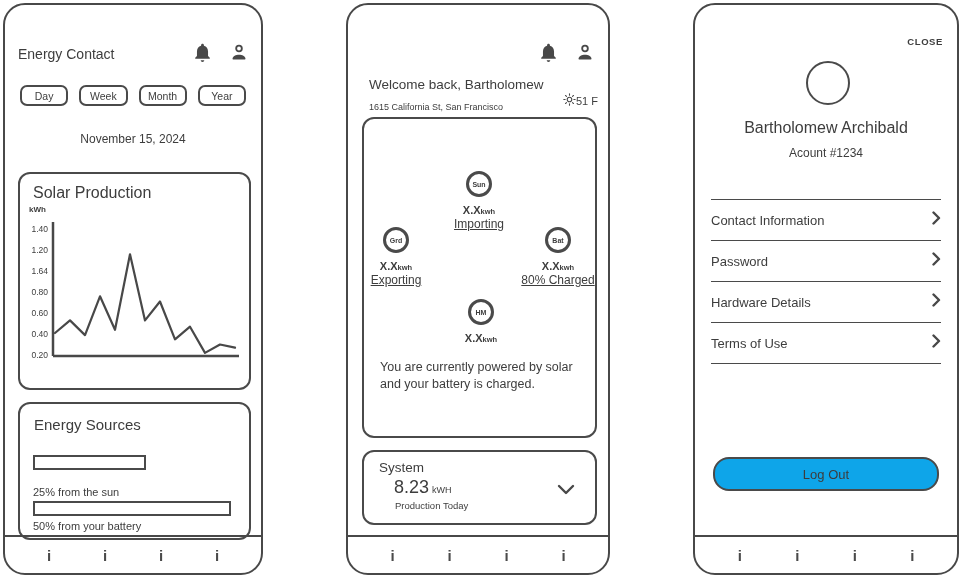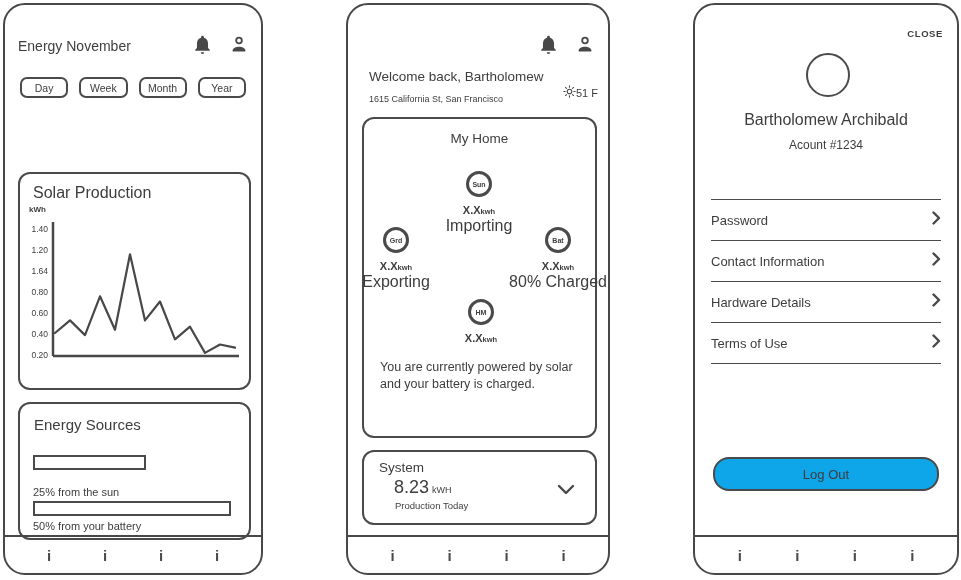--- a/index.html
+++ b/index.html
@@ -3,21 +3,21 @@
 <meta charset="utf-8">
 <style>
   html,body{margin:0;padding:0;background:#ffffff;}
   .canvas{position:relative;width:961px;height:580px;background:#ffffff;
           font-family:"Liberation Sans",sans-serif;color:#424242;overflow:hidden;}
   .phone{position:absolute;top:3px;height:568px;border:2px solid #484848;
          border-radius:22px;background:#ffffff;}
   #phone1{left:3px;width:256px;}
   #phone2{left:346px;width:260px;}
   #phone3{left:693px;width:262px;}
-  .abs{position:absolute;}
+  .abs{position:absolute;margin-top:8px;}
 
   
   .navbar{position:absolute;left:0;right:0;bottom:0;height:36px;border-top:2px solid #484848;
           display:flex;justify-content:space-around;align-items:center;padding:0 16px;}
   .nav-i{font-size:15px;font-weight:700;color:#4a4a4a;cursor:pointer;}
   .hdr-icons{display:flex;gap:17px;align-items:center;}
   .card{position:absolute;border:2px solid #4a4a4a;border-radius:12px;background:#fff;}
 
   
   .p1-title{left:13px;top:33px;font-size:14px;color:#3d3d3d;}
@@ -50,21 +50,21 @@
   .node{position:absolute;width:110px;display:flex;flex-direction:column;align-items:center;}
   .node-sun{left:60px;top:52px;}
   .node-grid{left:-23px;top:108px;}
   .node-batt{left:139px;top:108px;}
   .node-home{left:62px;top:180px;}
   .node-circle{width:20px;height:20px;border:3px solid #4a4a4a;border-radius:50%;
                display:flex;align-items:center;justify-content:center;
                font-size:7px;font-weight:700;color:#3d3d3d;}
   .node-value{margin-top:7px;font-size:11px;font-weight:700;color:#3d3d3d;}
   .node-unit{font-size:7.5px;font-weight:700;}
-  .node-caption{margin-top:1px;font-size:16px;color:#3d3d3d;}
+  .node-caption{margin-top:1px;font-size:12px;color:#3d3d3d;text-decoration:underline;}
   .status-msg{position:absolute;left:16px;top:240px;width:198px;
               font-size:12.5px;line-height:17px;color:#3d3d3d;}
   .system-card{left:14px;top:445px;width:231px;height:71px;}
   .sys-title{position:absolute;left:15px;top:8px;font-size:13.5px;color:#3d3d3d;}
   .sys-value{position:absolute;left:30px;top:25px;font-size:18px;color:#3d3d3d;}
   .sys-unit{font-size:9px;margin-left:3px;}
   .sys-caption{position:absolute;left:31px;top:48px;font-size:9.5px;color:#3d3d3d;}
   .sys-chevron{position:absolute;right:20px;top:29px;cursor:pointer;}
 
   
@@ -80,21 +80,21 @@
   .logout-btn{position:absolute;left:18px;top:452px;width:226px;height:34px;border:2px solid #4a4a4a;
               border-radius:16px;background:#0ea5e9;font-size:13px;color:#3d3d3d;
               font-family:"Liberation Sans",sans-serif;cursor:pointer;}
 </style>
 </head>
 <body>
 
 <div class="canvas">
 
   <section class="phone" id="phone1">
-    <div class="abs p1-title">Energy November</div>
+    <div class="abs p1-title">Energy Contact</div>
     <div class="abs p1-hdricons hdr-icons">
       <span>
         <svg width="19" height="21" viewBox="0 0 24 26">
             <path fill="#484848" d="M12 25c1.2 0 2.2-1 2.2-2.2H9.8C9.8 24 10.8 25 12 25zm7-7.5v-5.7c0-3.5-1.9-6.4-5.2-7.2V3.8C13.8 2.8 13 2 12 2s-1.8.8-1.8 1.8v.8C6.9 5.4 5 8.3 5 11.8v5.7l-2.2 2.2v1.1h18.4v-1.1L19 17.5z"></path>
           </svg>
       </span>
       <span>
         <svg width="20" height="21" viewBox="0 0 24 24">
             <circle cx="12" cy="7.2" r="3.4" fill="none" stroke="#484848" stroke-width="2.2"></circle>
             <path fill="#484848" d="M4.2 19.6c.5-3.3 3.9-4.8 7.8-4.8s7.3 1.5 7.8 4.8c0 .4-.3.8-.8.8H5c-.5 0-.8-.4-.8-.8z"></path>
@@ -102,20 +102,21 @@
       </span>
     </div>
 
     <div class="abs tabs">
       <button class="tab">Day</button>
       <button class="tab">Week</button>
       <button class="tab">Month</button>
       <button class="tab">Year</button>
     </div>
 
+    <div class="abs p1-date">November 15, 2024</div>
 
     <div class="card solar-card">
       <div class="card-title">Solar Production</div>
       <div class="kwh-lbl">kWh</div>
       <span class="ytick" style="top:50px">1.40</span>
       <span class="ytick" style="top:71px">1.20</span>
       <span class="ytick" style="top:92px">1.64</span>
       <span class="ytick" style="top:113px">0.80</span>
       <span class="ytick" style="top:134px">0.60</span>
       <span class="ytick" style="top:155px">0.40</span>
@@ -170,21 +171,20 @@
             <line x1="4.6" y1="4.6" x2="6.4" y2="6.4"></line>
             <line x1="17.6" y1="17.6" x2="19.4" y2="19.4"></line>
             <line x1="4.6" y1="19.4" x2="6.4" y2="17.6"></line>
             <line x1="17.6" y1="6.4" x2="19.4" y2="4.6"></line>
           </svg>
       </span>
       <span>51 F</span>
     </div>
 
     <div class="card home-card">
-      <div class="hc-title">My Home</div>
 
       <div class="node node-sun">
         <div class="node-circle">
             <span>Sun</span>
           </div>
         <div class="node-value"><span>X.X</span><span class="node-unit">kwh</span></div>
         <div class="node-caption">Importing</div>
       </div>
 
       <div class="node node-grid">
@@ -233,27 +233,27 @@
   </section>
 
   <section class="phone" id="phone3">
     <div class="abs p3-close">CLOSE</div>
     <div class="abs p3-avatar"></div>
     <div class="abs p3-name">Bartholomew Archibald</div>
     <div class="abs p3-account">Acount #1234</div>
 
     <div class="menu">
       <div class="menu-row">
+        <span class="menu-label">Contact Information</span>
+        <span><svg width="9" height="14" viewBox="0 0 9 14" fill="none" stroke="#484848" stroke-width="2.4" stroke-linecap="round" stroke-linejoin="round">
+              <polyline points="1.5,1.5 7,7 1.5,12.5"></polyline>
+            </svg></span>
+      </div>
+      <div class="menu-row">
         <span class="menu-label">Password</span>
-        <span><svg width="9" height="14" viewBox="0 0 9 14" fill="none" stroke="#484848" stroke-width="2.4" stroke-linecap="round" stroke-linejoin="round">
-              <polyline points="1.5,1.5 7,7 1.5,12.5"></polyline>
-            </svg></span>
-      </div>
-      <div class="menu-row">
-        <span class="menu-label">Contact Information</span>
         <span><svg width="9" height="14" viewBox="0 0 9 14" fill="none" stroke="#484848" stroke-width="2.4" stroke-linecap="round" stroke-linejoin="round">
               <polyline points="1.5,1.5 7,7 1.5,12.5"></polyline>
             </svg></span>
       </div>
       <div class="menu-row">
         <span class="menu-label">Hardware Details</span>
         <span><svg width="9" height="14" viewBox="0 0 9 14" fill="none" stroke="#484848" stroke-width="2.4" stroke-linecap="round" stroke-linejoin="round">
               <polyline points="1.5,1.5 7,7 1.5,12.5"></polyline>
             </svg></span>
       </div>

